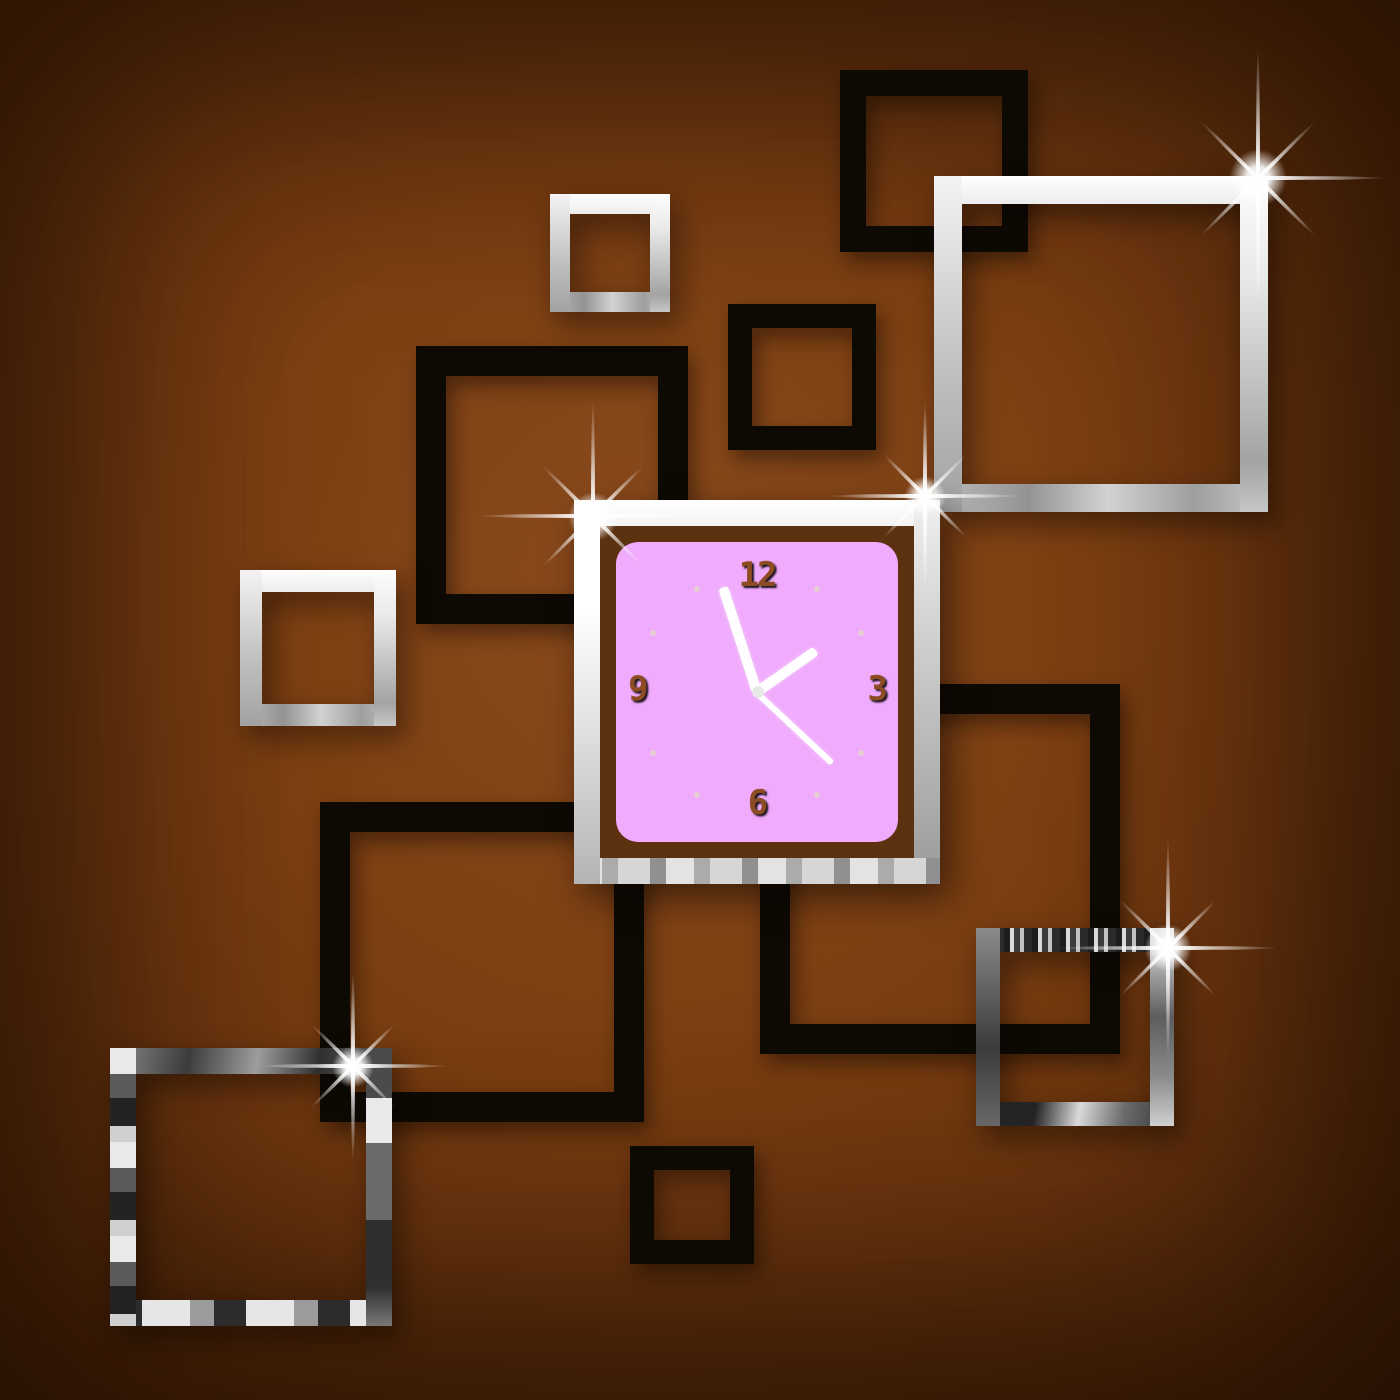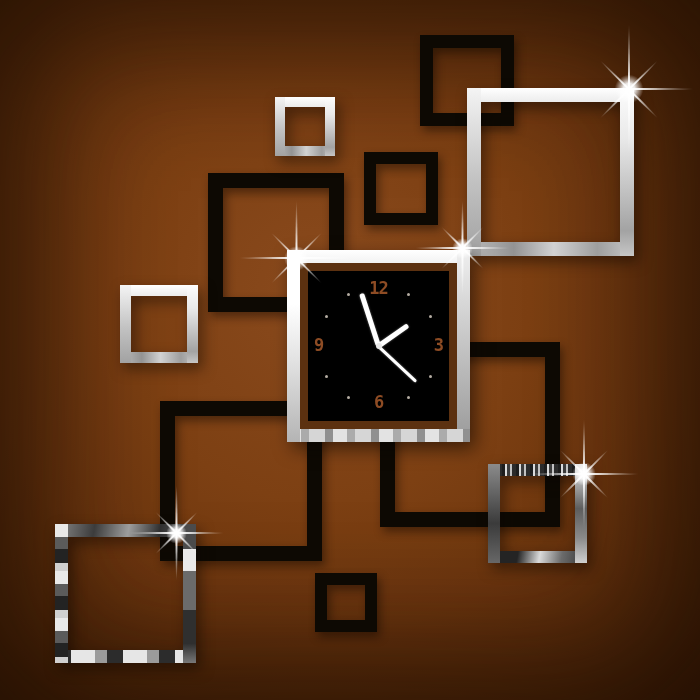--- a/index.html
+++ b/index.html
@@ -119,21 +119,21 @@
     </div>
 
   <div class="clock" id="clock" style="left: 287px; top: 250px; width: 183px; height: 192px; z-index: 3;">
     <div class="cf" style="position:absolute;left:0;top:0;width:100%;height:100%;">
       <div class="edge t" style="height: 13px;"></div>
       <div class="edge r" style="width: 13px;"></div>
       <div class="edge b" style="height: 13px;"></div>
       <div class="edge l" style="width: 13px;"></div>
     </div>
     <div class="clock-ring" id="clock-ring" style="background: rgb(92, 49, 16); inset: 13px;">
-      <div class="clock-face" id="clock-face" style="background: #000000; inset: 8px;">
+      <div class="clock-face" id="clock-face" style="background: #f0abfc; inset: 8px; border-radius: 11px;">
         <span class="digit d12" style="color: rgb(142, 76, 36);">12</span>
         <span class="digit d3" style="color: rgb(142, 76, 36);">3</span>
         <span class="digit d6" style="color: rgb(142, 76, 36);">6</span>
         <span class="digit d9" style="color: rgb(142, 76, 36);">9</span>
         <div id="ticks">
             <div class="tick" style="left: 99px; top: 21.5385px;"></div>
             <div class="tick" style="left: 120.962px; top: 43.5px;"></div>
             <div class="tick" style="left: 120.962px; top: 103.5px;"></div>
             <div class="tick" style="left: 99px; top: 125.462px;"></div>
             <div class="tick" style="left: 39px; top: 125.462px;"></div>

